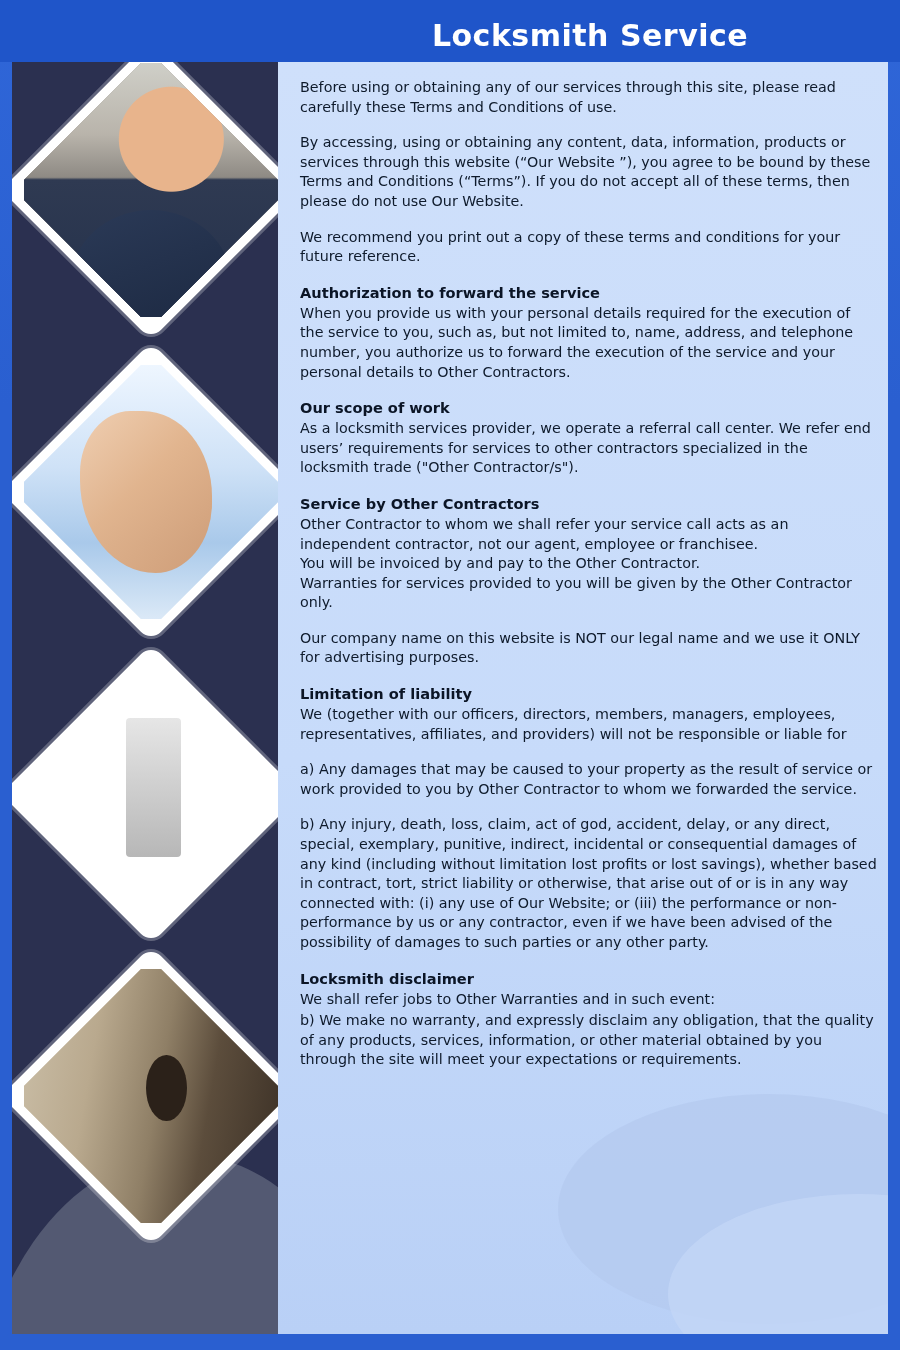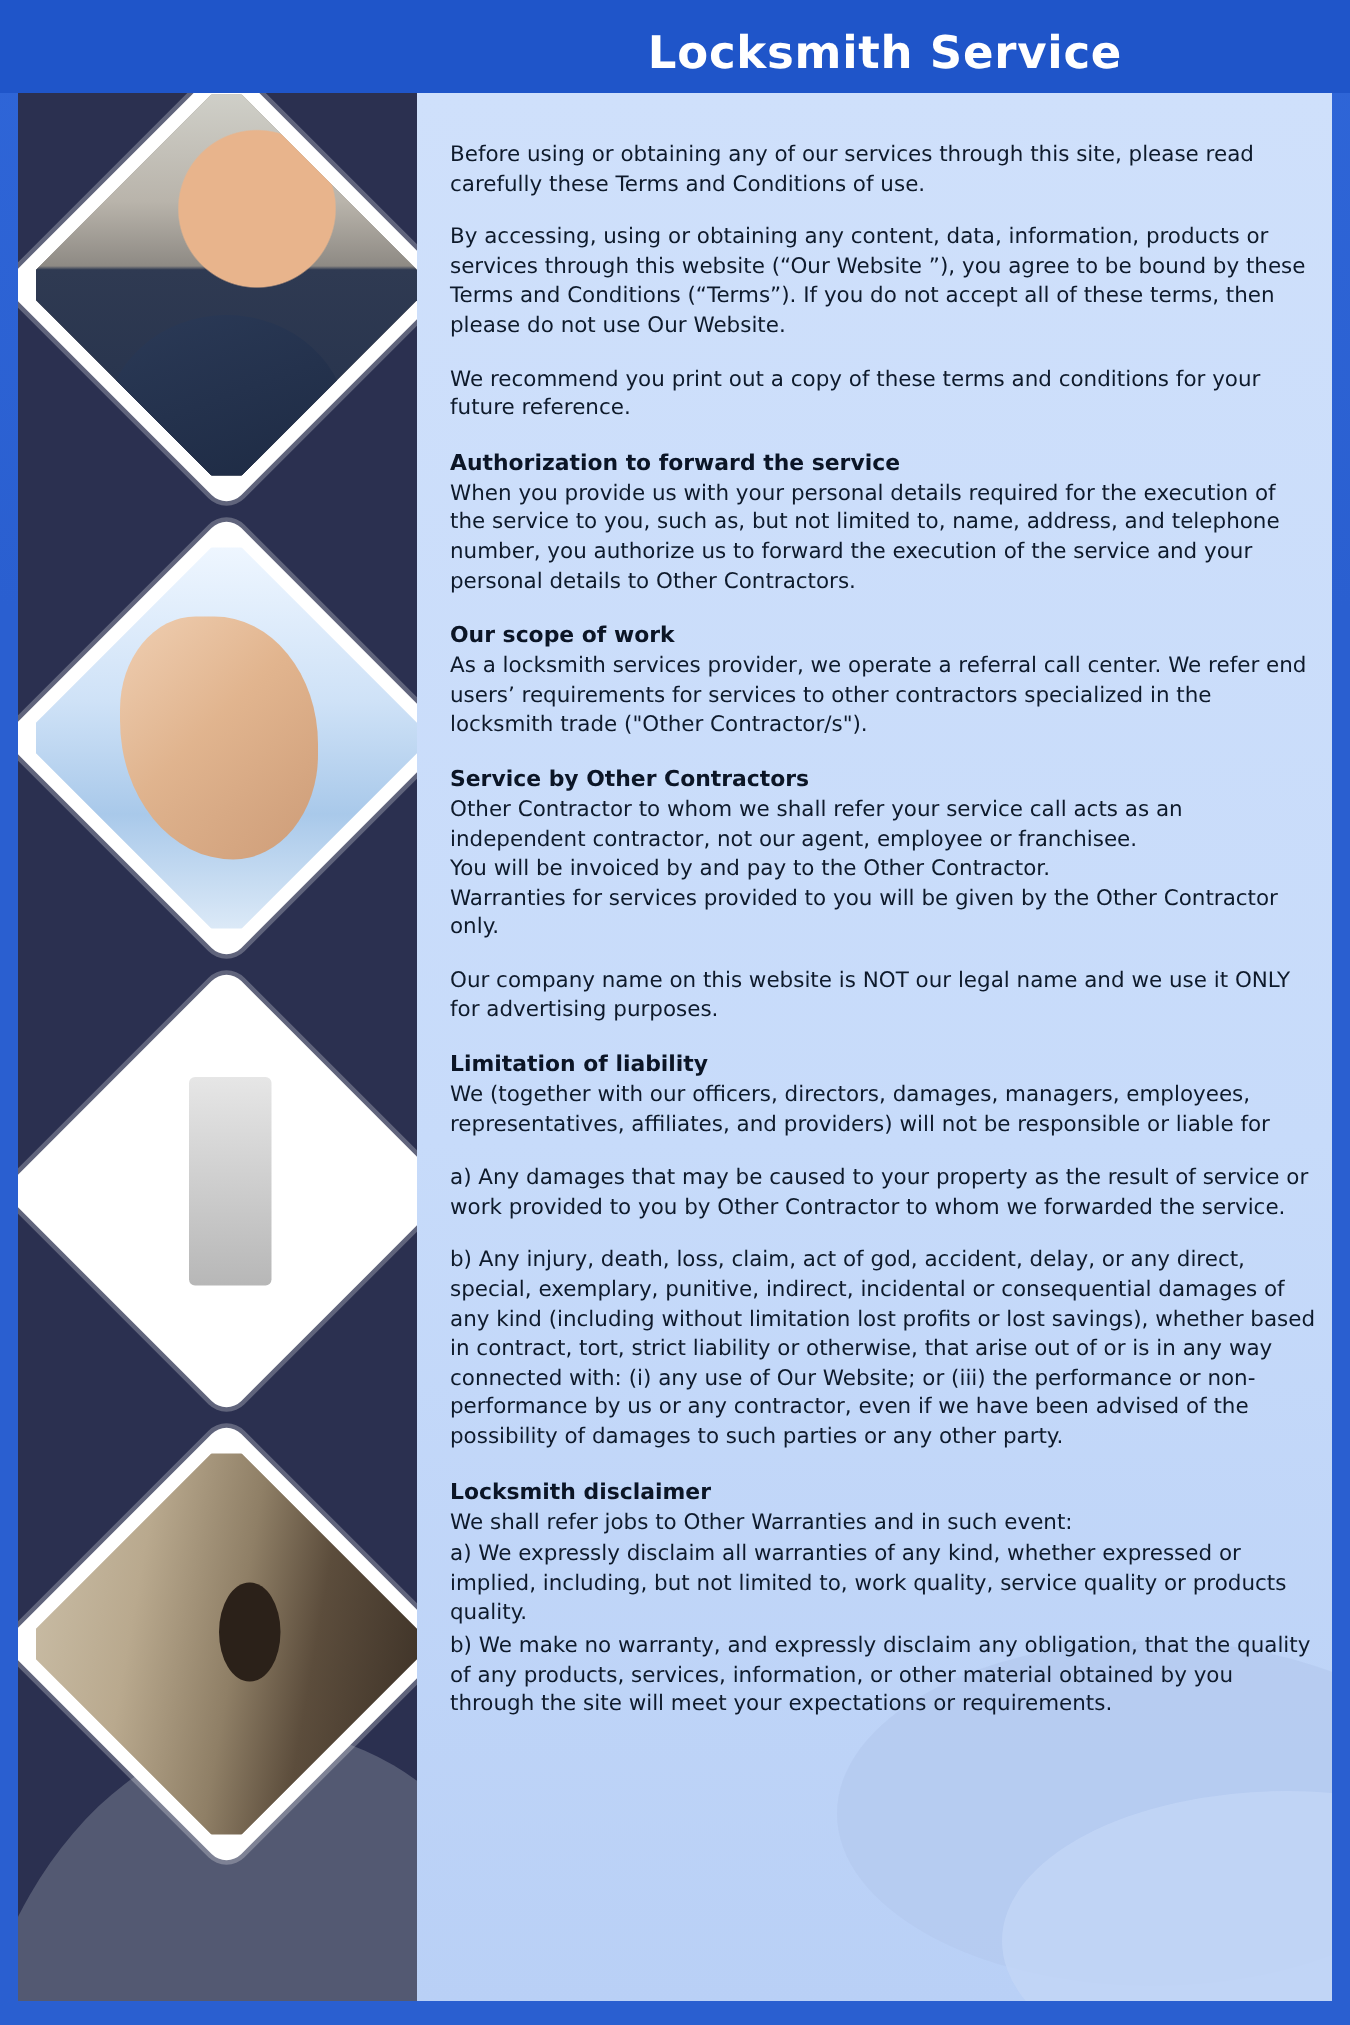--- a/index.html
+++ b/index.html
@@ -193,21 +193,21 @@
     right: -160px;
     bottom: -60px;
     width: 380px;
     height: 200px;
     background: #c3d6f6;
     border-radius: 50%;
     opacity: 0.8;
   }
   .content {
     position: absolute;
-    top: 32px;
+    top: 16px;
     left: 22px;
     width: 578px;
     height: 1220px;
     padding: 0;
   }
   .para {
     position: relative;
     color: #0e1a2b;
     font-size: 14.3px;
     line-height: 19.6px;
@@ -286,30 +286,29 @@
         <div class="sec-head">Service by Other Contractors</div>
         <p class="para tight" style="white-space: pre-line;">Other Contractor to whom we shall refer your service call acts as an independent contractor, not our agent, employee or franchisee.
 You will be invoiced by and pay to the Other Contractor.
 Warranties for services provided to you will be given by the Other Contractor only.</p>
       </div>
 
       <p class="para">Our company name on this website is NOT our legal name and we use it ONLY for advertising purposes.</p>
 
       <div class="block">
         <div class="sec-head">Limitation of liability</div>
-        <p class="para tight">We (together with our officers, directors, damages, managers, employees, representatives, affiliates, and providers) will not be responsible or liable for</p>
+        <p class="para tight">We (together with our officers, directors, members, managers, employees, representatives, affiliates, and providers) will not be responsible or liable for</p>
       </div>
 
       <p class="para">a) Any damages that may be caused to your property as the result of service or work provided to you by Other Contractor to whom we forwarded the service.</p>
       <p class="para">b) Any injury, death, loss, claim, act of god, accident, delay, or any direct, special, exemplary, punitive, indirect, incidental or consequential damages of any kind (including without limitation lost profits or lost savings), whether based in contract, tort, strict liability or otherwise, that arise out of or is in any way connected with: (i) any use of Our Website; or (iii) the performance or non-performance by us or any contractor, even if we have been advised of the possibility of damages to such parties or any other party.</p>
 
       <div class="block">
         <div class="sec-head">Locksmith disclaimer</div>
         <p class="para tight">We shall refer jobs to Other Warranties and in such event:</p>
-        <p class="para tight">a) We expressly disclaim all warranties of any kind, whether expressed or implied, including, but not limited to, work quality, service quality or products quality.</p>
         <p class="para tight">b) We make no warranty, and expressly disclaim any obligation, that the quality of any products, services, information, or other material obtained by you through the site will meet your expectations or requirements.</p>
       </div>
 
 
     </div>
   </div>
 
 </div>
 
 </body></html>

